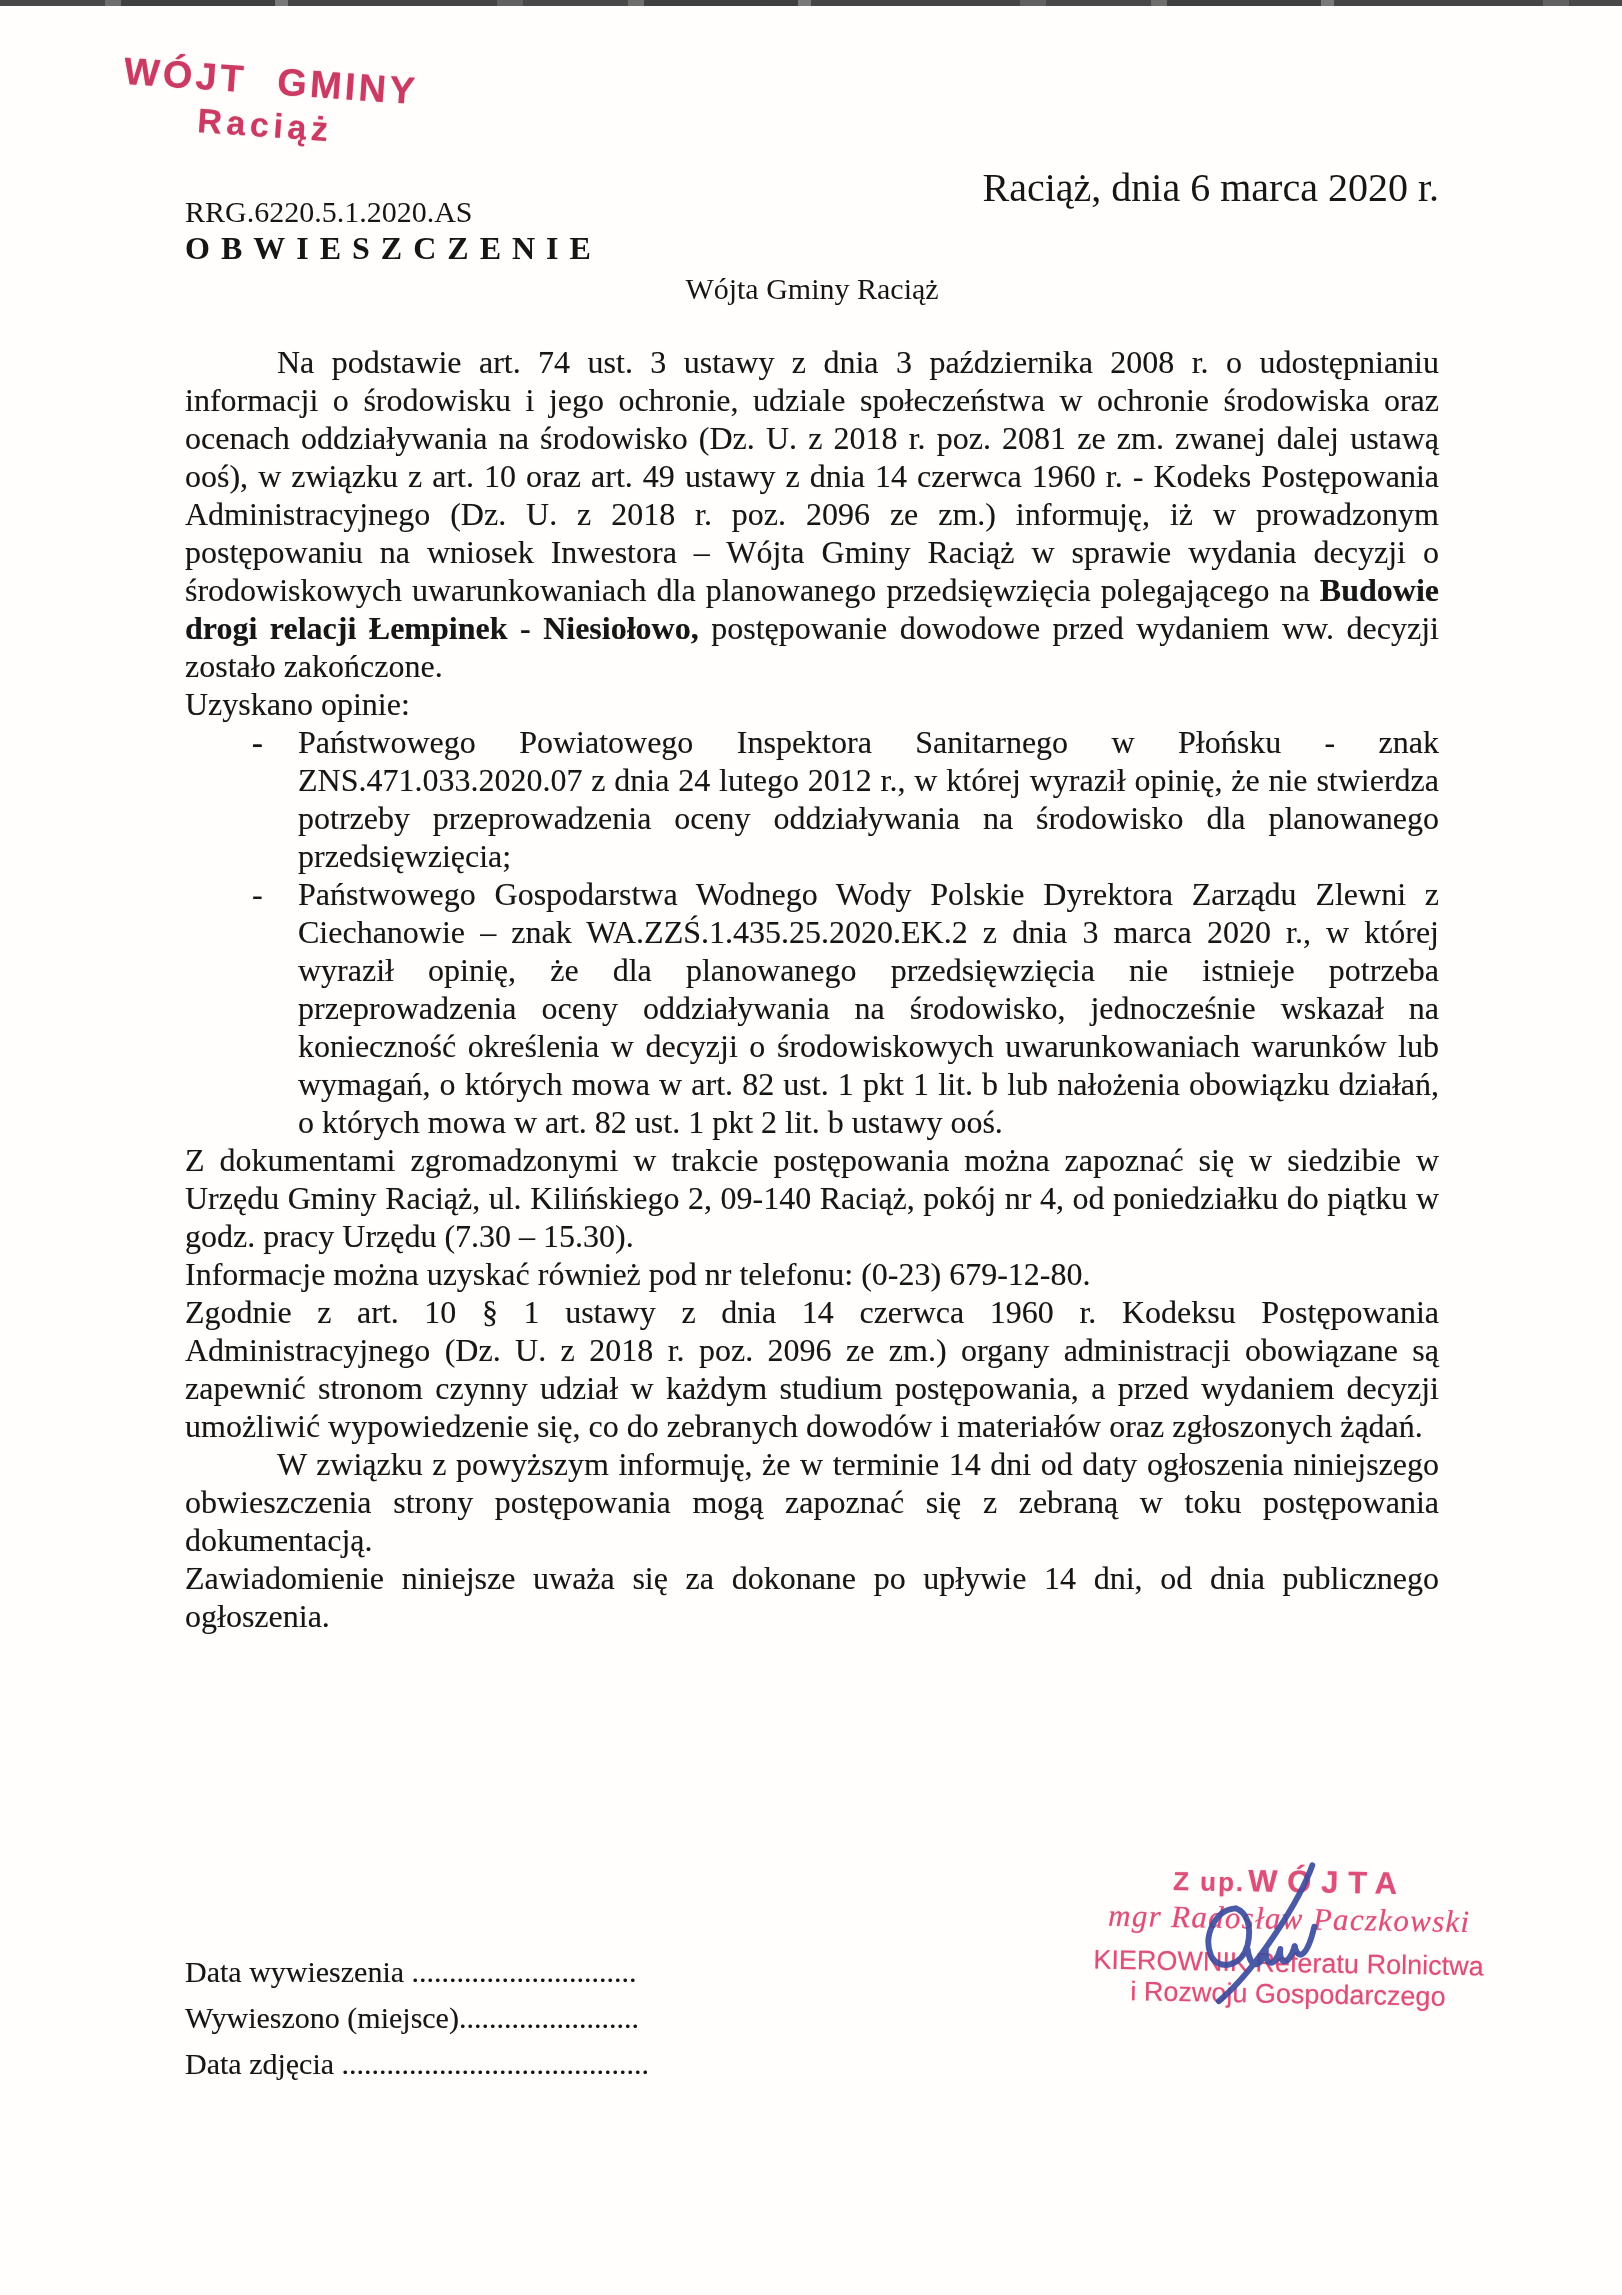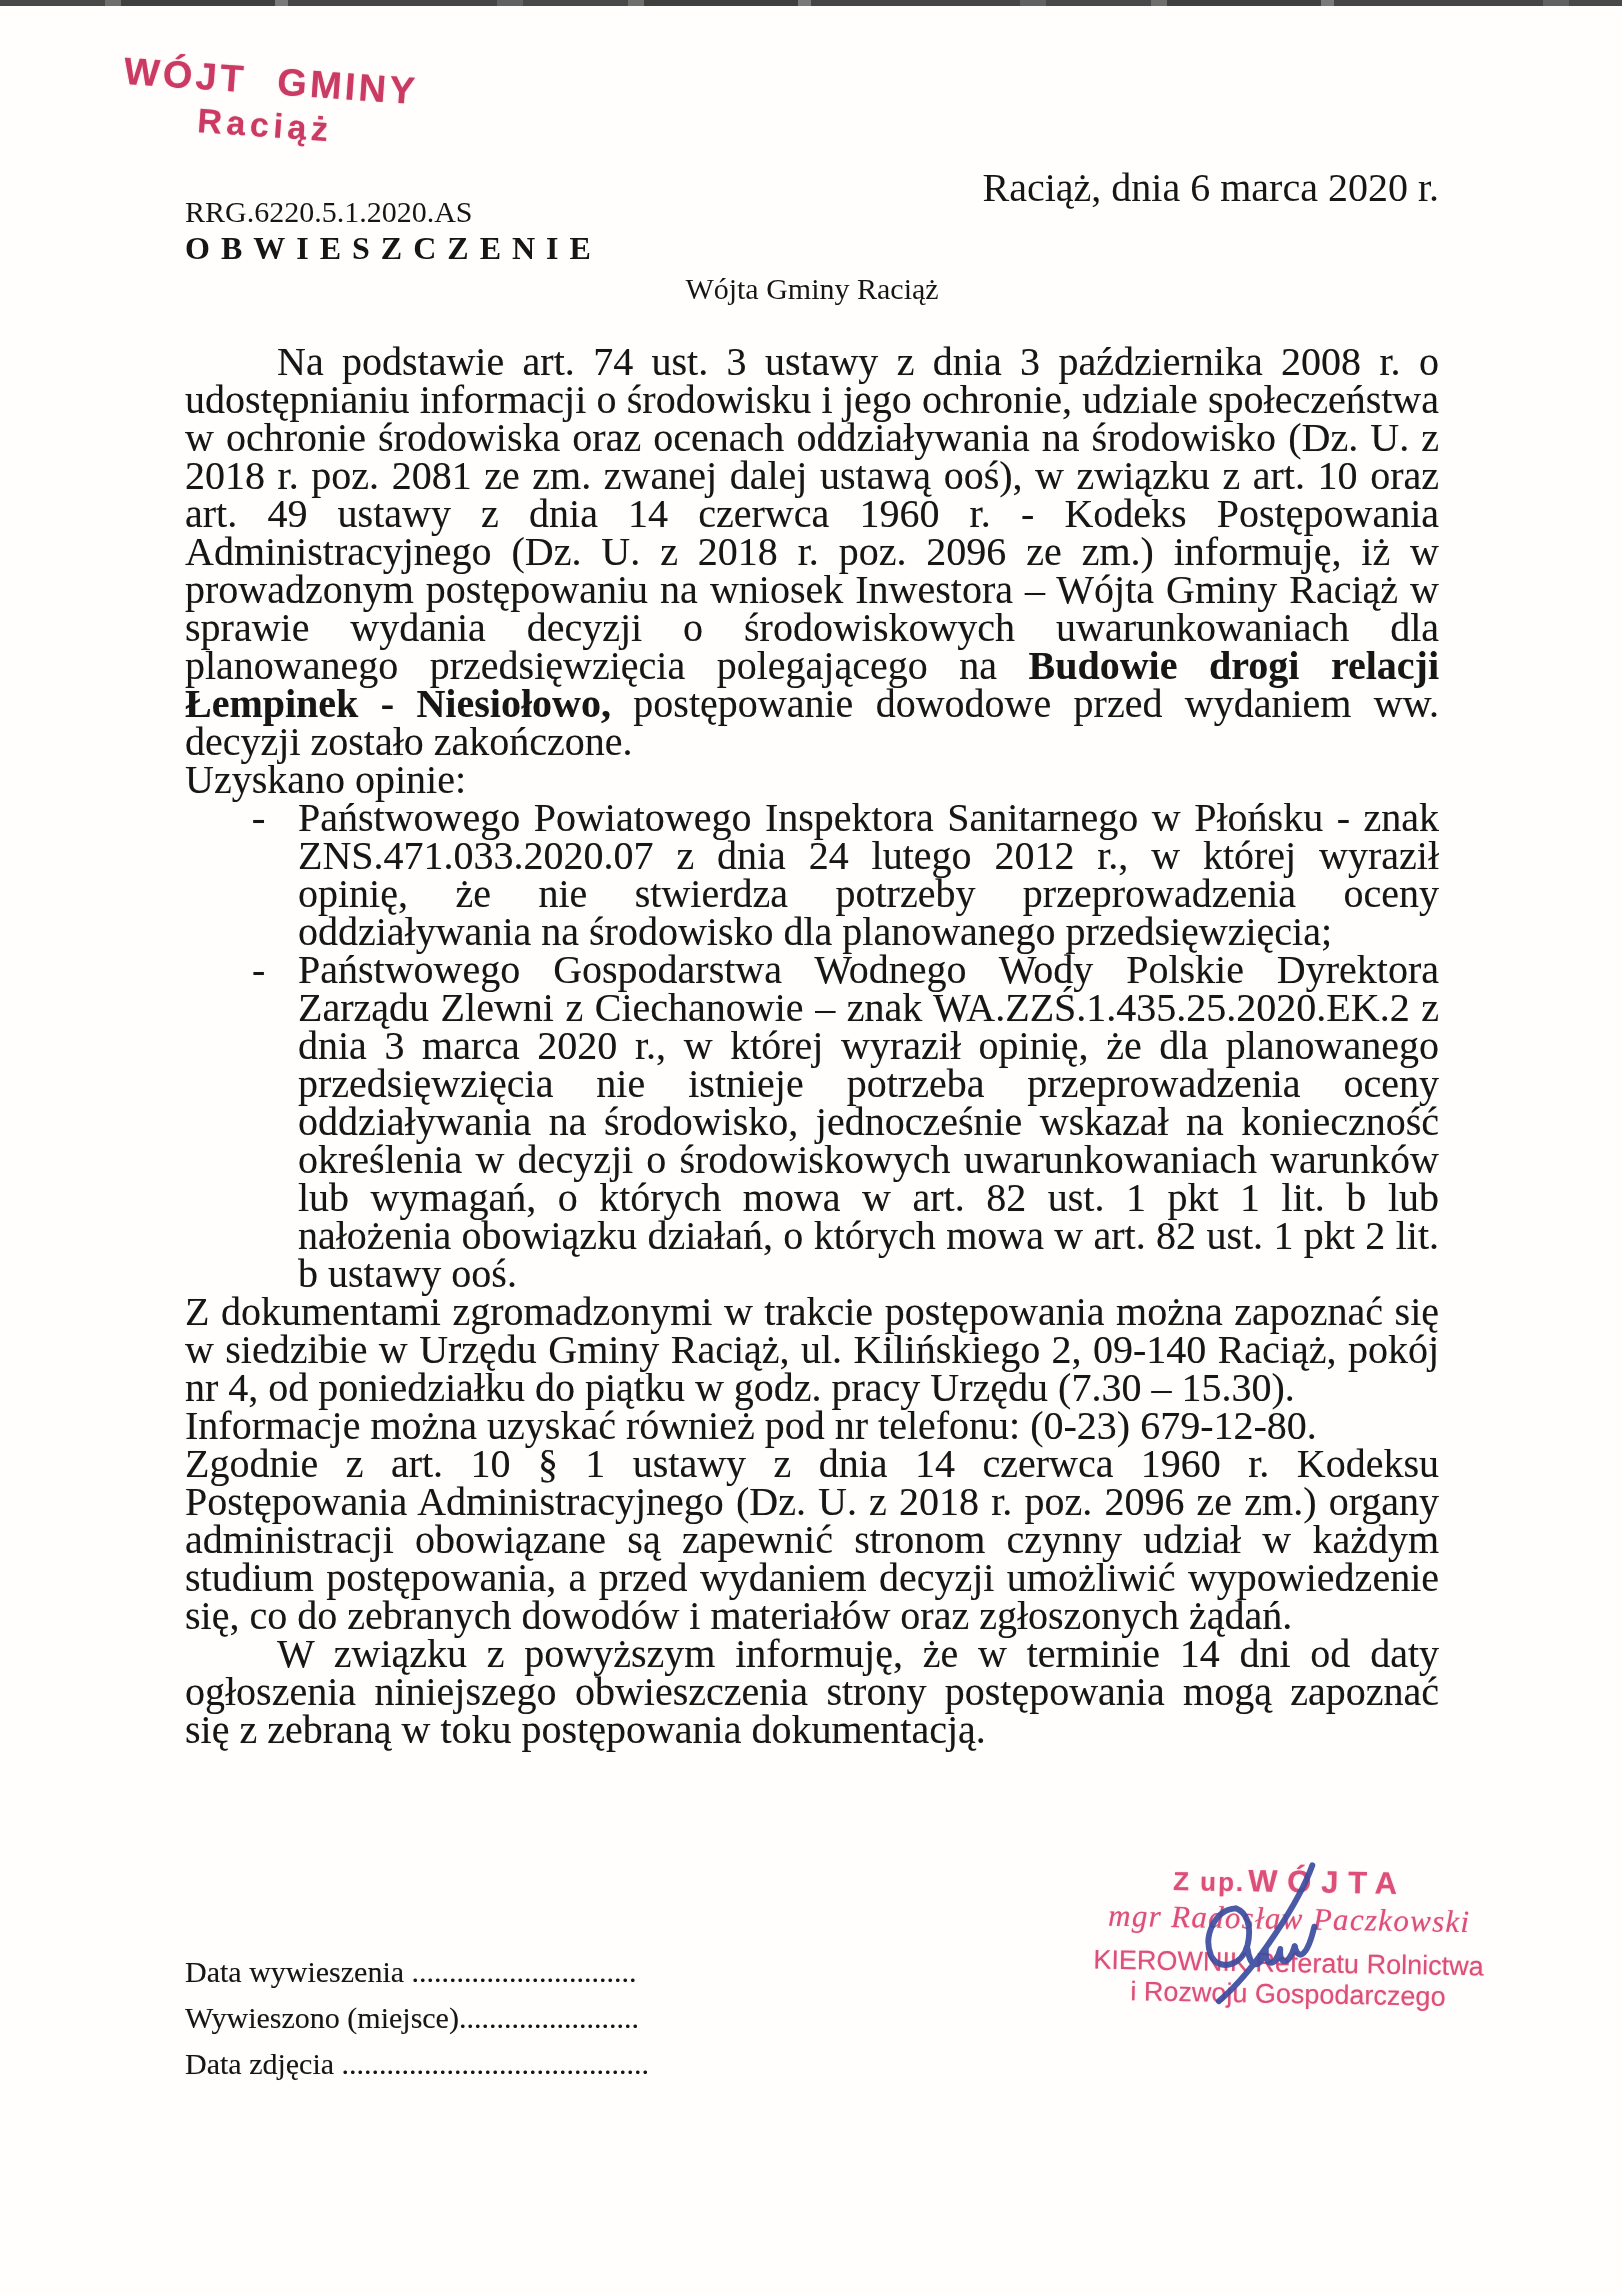--- a/index.html
+++ b/index.html
@@ -32,21 +32,21 @@
   .stamp-top .l2{font-size:34px;letter-spacing:4.6px;margin-left:77px;margin-top:2.6px;}
   .ref{position:absolute;left:185px;top:195px;font-size:30px;}
   .date{position:absolute;right:183px;top:164px;font-size:40px;}
   .title{
     position:absolute;left:185px;top:230px;width:1254px;
     text-align:left;font-size:32px;font-weight:bold;letter-spacing:11px;
   }
   .subtitle{position:absolute;left:185px;top:272px;width:1254px;text-align:center;font-size:30px;}
   .body{
     position:absolute;left:185px;top:343px;width:1254px;
-    font-size:40px;line-height:38px;text-align:justify;
+    font-size:32px;line-height:38px;text-align:justify;
     text-shadow:0 0 0.7px rgba(0,0,0,.35);
   }
   .body p{margin:0;}
   .indent{text-indent:92px;}
   .bold{font-weight:bold;}
   .list-item{position:relative;padding-left:113px;text-align:justify;}
   .dash{position:absolute;left:67px;top:0;}
   .footer-fields{
     position:absolute;left:185px;top:1949px;
     font-size:30px;line-height:46px;
@@ -104,20 +104,21 @@
       <div class="list-item">
         <span class="dash">-</span>
         <span>Państwowego Gospodarstwa Wodnego Wody Polskie Dyrektora Zarządu Zlewni z Ciechanowie – znak WA.ZZŚ.1.435.25.2020.EK.2 z dnia 3 marca 2020 r., w której wyraził opinię, że dla planowanego przedsięwzięcia nie istnieje potrzeba przeprowadzenia oceny oddziaływania na środowisko, jednocześnie wskazał na konieczność określenia w decyzji o środowiskowych uwarunkowaniach warunków lub wymagań, o których mowa w art. 82 ust. 1 pkt 1 lit. b lub nałożenia obowiązku działań, o których mowa w art. 82 ust. 1 pkt 2 lit. b ustawy ooś.</span>
       </div>
     </div>
 
     <p>Z dokumentami zgromadzonymi w trakcie postępowania można zapoznać się w siedzibie w Urzędu Gminy Raciąż, ul. Kilińskiego 2, 09-140 Raciąż, pokój nr 4, od poniedziałku do piątku w godz. pracy Urzędu (7.30 – 15.30).</p>
     <p>Informacje można uzyskać również pod nr telefonu: (0-23) 679-12-80.</p>
     <p>Zgodnie z art. 10 § 1 ustawy z dnia 14 czerwca 1960 r. Kodeksu Postępowania Administracyjnego (Dz. U. z 2018 r. poz. 2096 ze zm.) organy administracji obowiązane są zapewnić stronom czynny udział w każdym studium postępowania, a przed wydaniem decyzji umożliwić wypowiedzenie się, co do zebranych dowodów i materiałów oraz zgłoszonych żądań.</p>
     <p class="indent">W związku z powyższym informuję, że w terminie 14 dni od daty ogłoszenia niniejszego obwieszczenia strony postępowania mogą zapoznać się z zebraną w toku postępowania dokumentacją.</p>
+    <p>Zawiadomienie niniejsze uważa się za dokonane po upływie 14 dni, od dnia publicznego ogłoszenia.</p>
   </div>
 
   <div class="footer-fields">
     <div>Data wywieszenia ..............................</div>
     <div>Wywieszono (miejsce)........................</div>
     <div>Data zdjęcia .........................................</div>
   </div>
 
   <div class="stamp-sign">
     <div>

